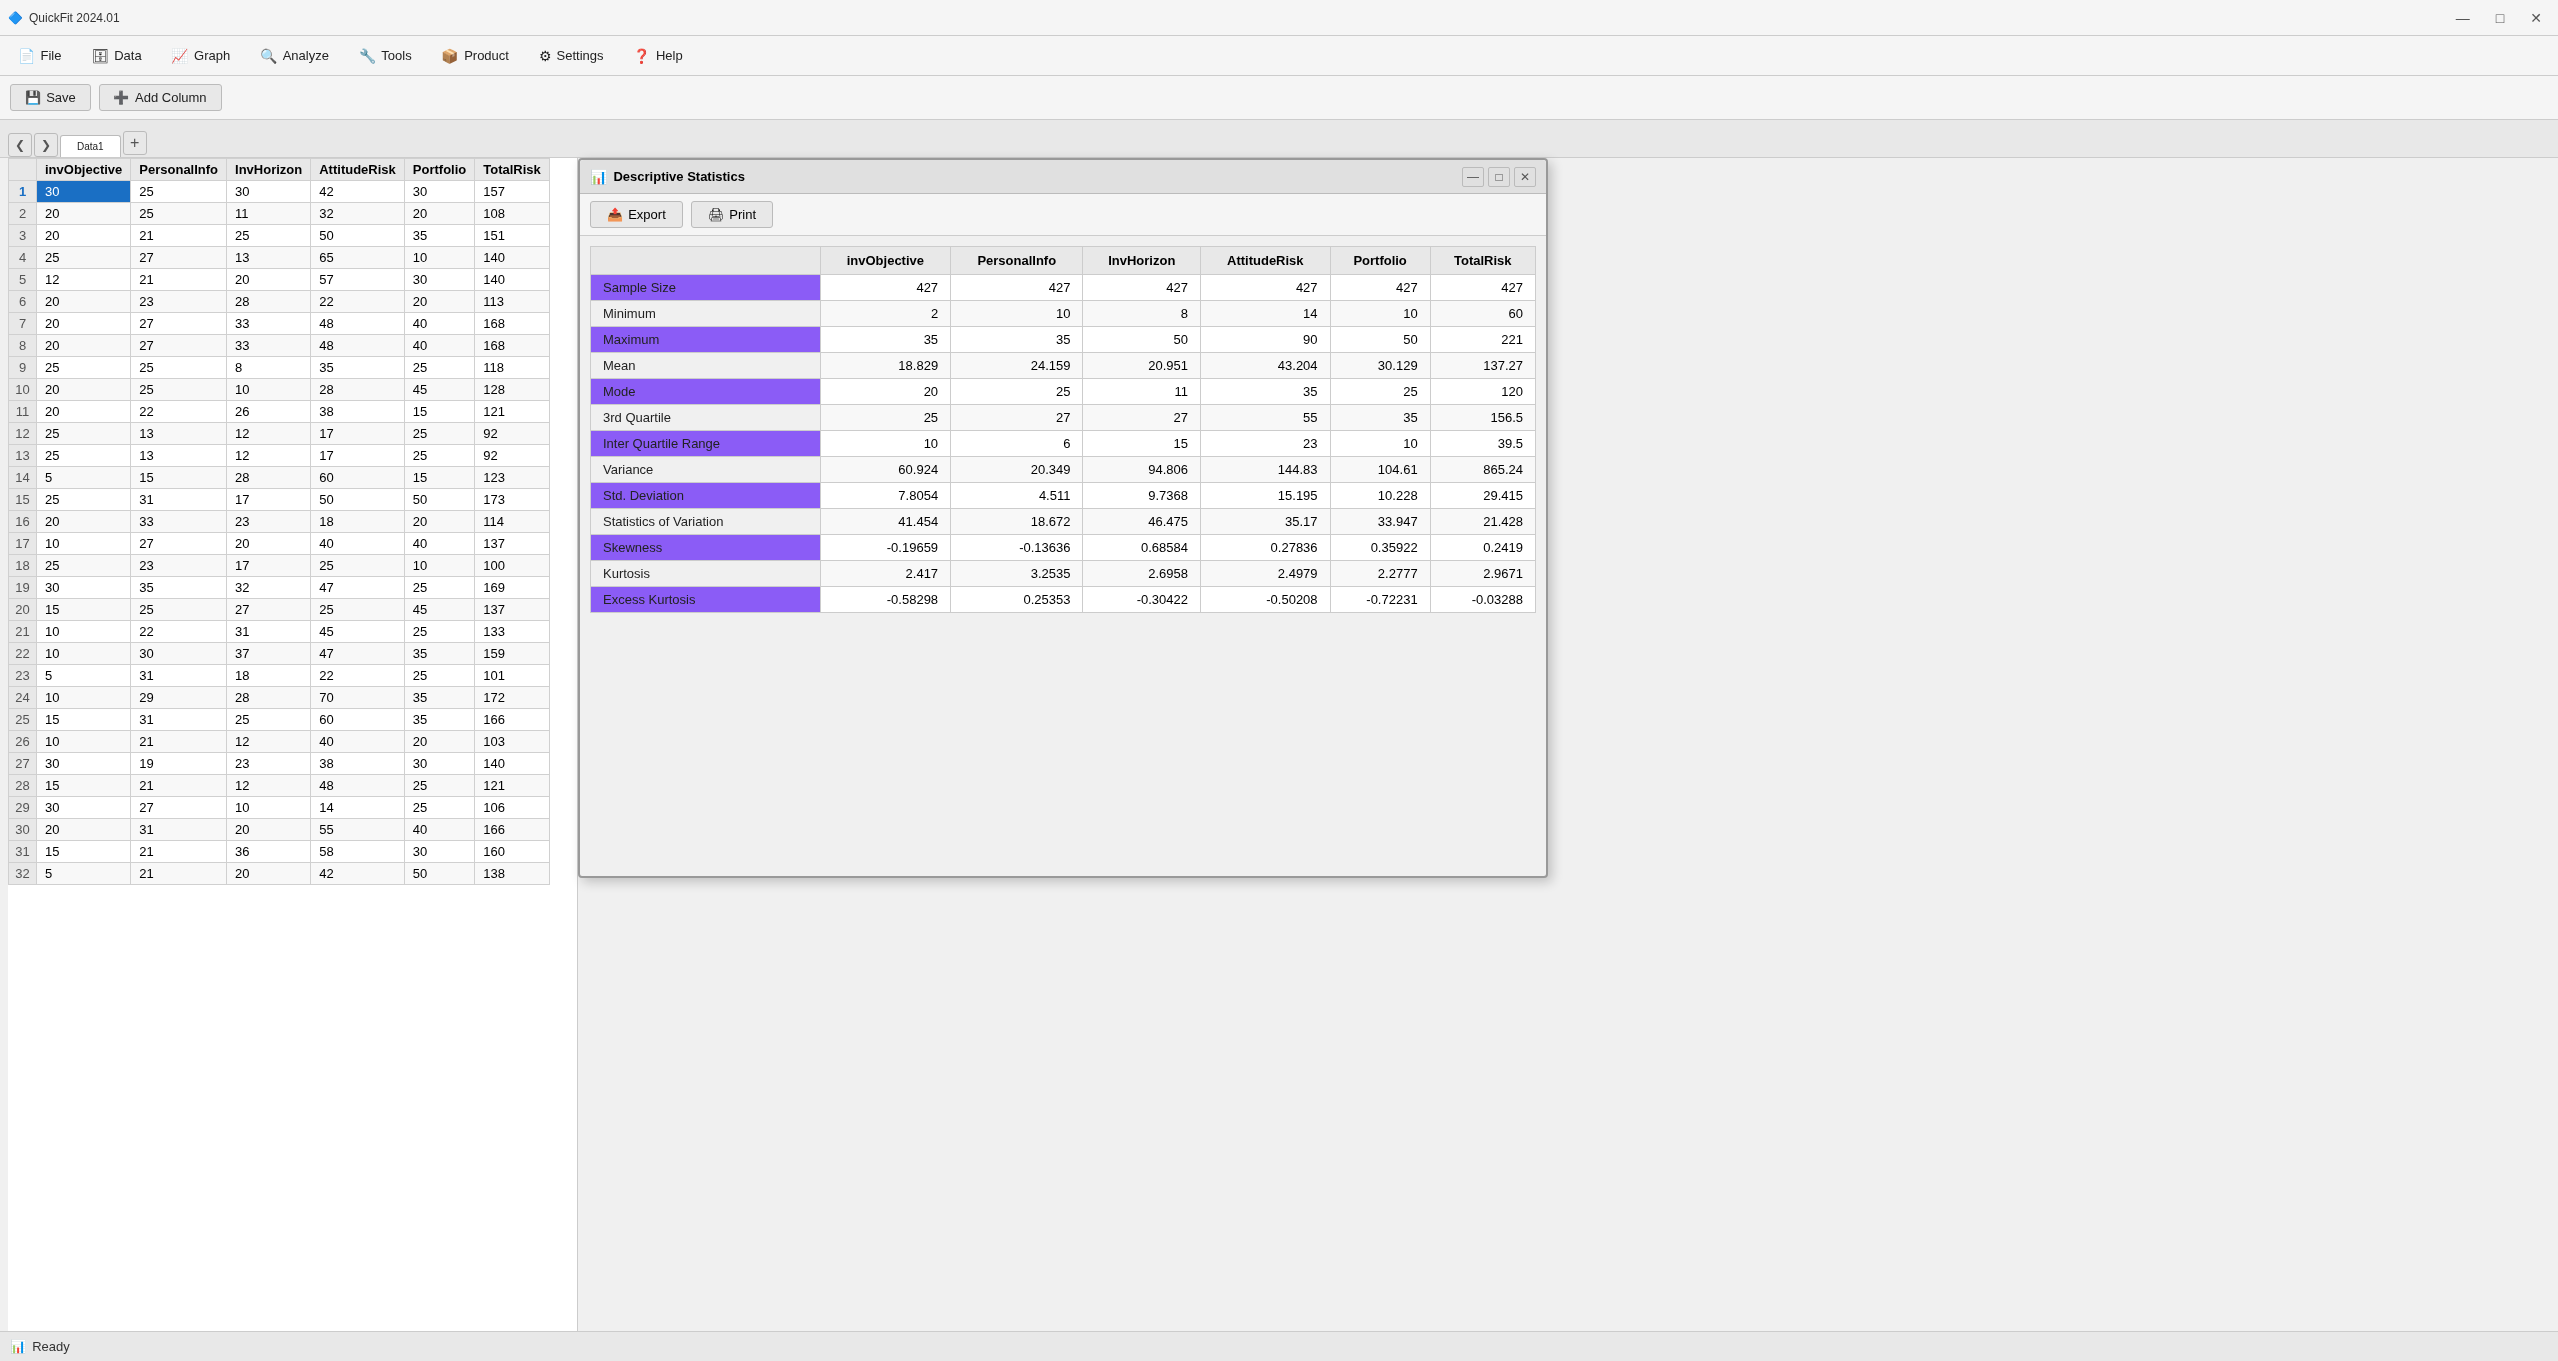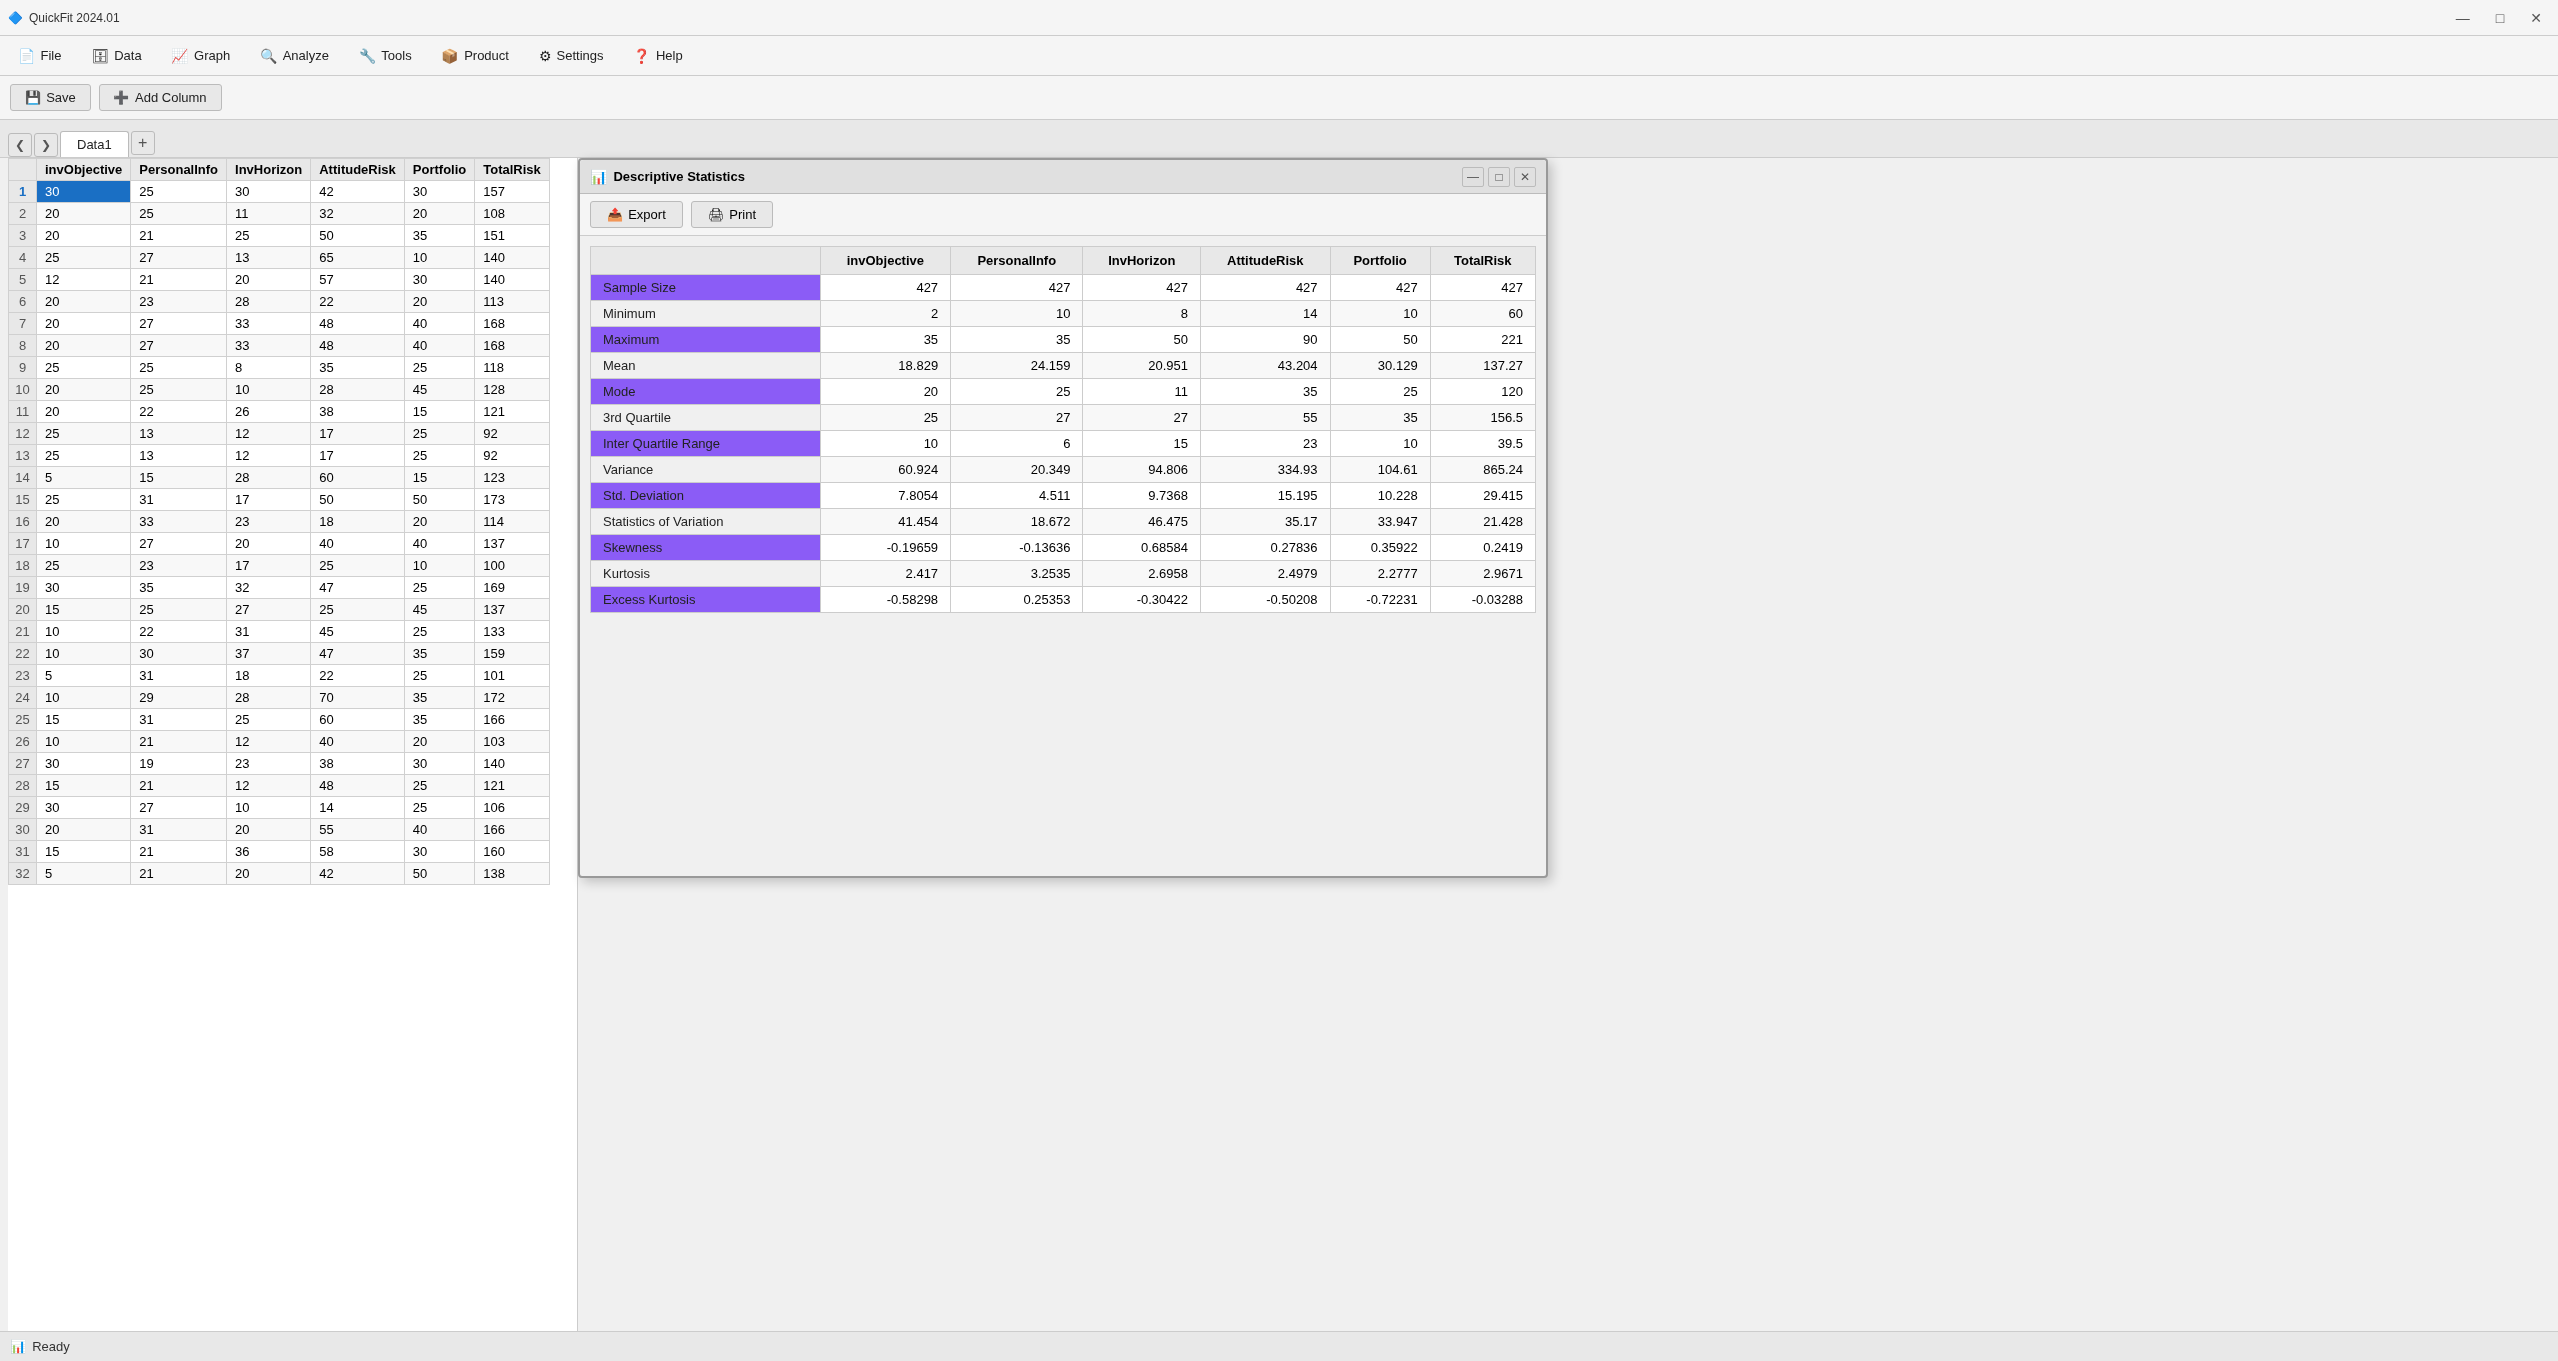--- a/index.html
+++ b/index.html
@@ -85,21 +85,21 @@
       color: #555;
       display: flex; align-items: center; justify-content: center;
     }
     .tab-item {
       padding: 5px 16px;
       background: #fff;
       border: 1px solid #bbb;
       border-bottom: none;
       border-radius: 3px 3px 0 0;
       cursor: pointer;
-      font-size: 13px;
+      font-size: 10px;
       color: #222;
     }
     .tab-add-btn {
       background: none;
       border: 1px solid #bbb;
       border-radius: 3px;
       width: 24px;
       height: 24px;
       cursor: pointer;
       font-size: 16px;
@@ -765,21 +765,21 @@
               <td class="stat-value">15</td>
               <td class="stat-value">23</td>
               <td class="stat-value">10</td>
               <td class="stat-value">39.5</td>
             </tr>
             <tr>
               <td class="stat-label">Variance</td>
               <td class="stat-value">60.924</td>
               <td class="stat-value">20.349</td>
               <td class="stat-value">94.806</td>
-              <td class="stat-value">334.93</td>
+              <td class="stat-value">144.83</td>
               <td class="stat-value">104.61</td>
               <td class="stat-value">865.24</td>
             </tr>
             <tr>
               <td class="stat-label">Std. Deviation</td>
               <td class="stat-value">7.8054</td>
               <td class="stat-value">4.511</td>
               <td class="stat-value">9.7368</td>
               <td class="stat-value">15.195</td>
               <td class="stat-value">10.228</td>

